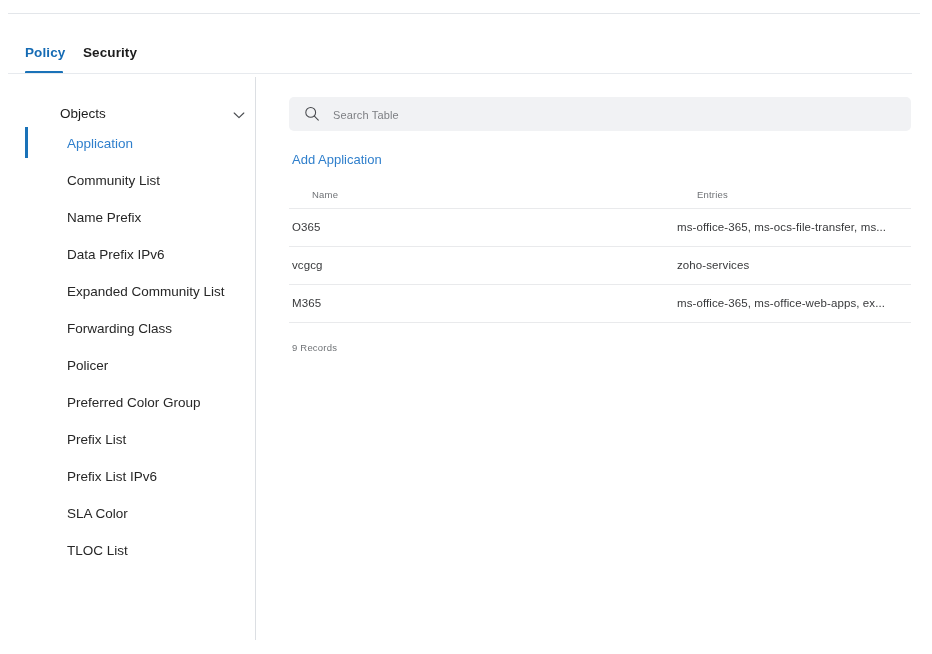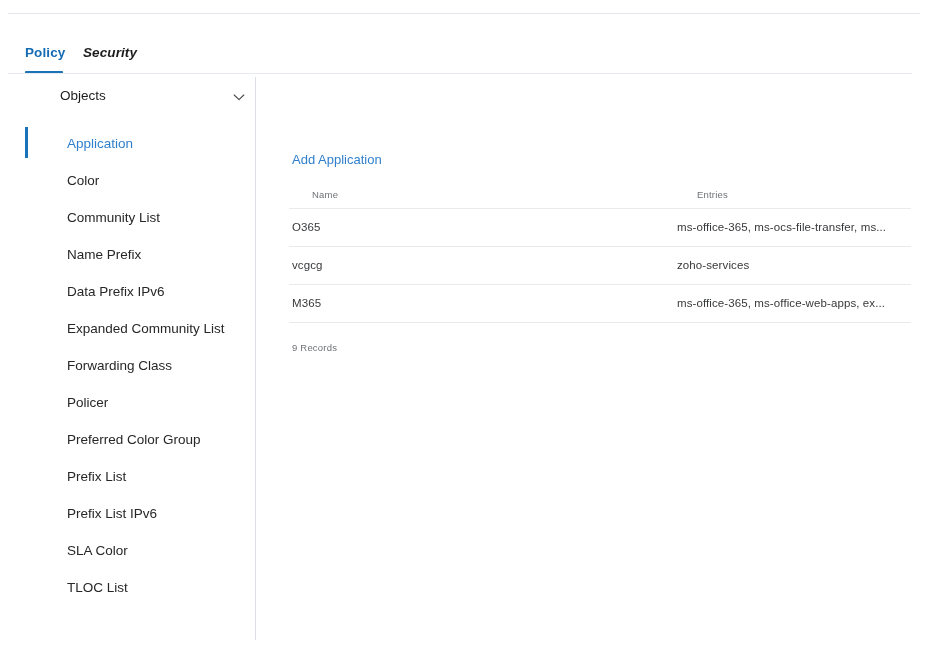--- a/index.html
+++ b/index.html
@@ -46,21 +46,20 @@
   }
   .tab.policy {
     left: 25px;
     color: #156bb4;
     font-weight: 700;
   }
   .tab.security {
     left: 83px;
     color: #1c1c1c;
     font-weight: 700;
-    font-style: italic;
   }
   .tab-underline {
     position: absolute;
     left: 25px;
     top: 27px;
     width: 38px;
     height: 3px;
     background: #1a72b8;
     border-radius: 1px;
   }
@@ -87,21 +86,21 @@
   .sidebar {
     position: absolute;
     left: 0;
     top: 77px;
     width: 255px;
     height: 577px;
   }
   .sidebar-header {
     position: absolute;
     left: 0;
-    top: 9px;
+    top: 27px;
     width: 255px;
     height: 22px;
     cursor: pointer;
   }
   .sidebar-header .label {
     position: absolute;
     left: 60px;
     top: 1px;
     font-size: 13.5px;
     line-height: 18px;
@@ -268,24 +267,20 @@
     </span>
   </div>
 
   <div class="sidebar-list">
     <div class="side-item active">
       <span class="active-bar"></span>
       <span class="txt">Application</span>
     </div>
     <div class="side-item">
 
-      <span class="txt">Color</span>
-    </div>
-    <div class="side-item">
-
       <span class="txt">Community List</span>
     </div>
     <div class="side-item">
 
       <span class="txt">Name Prefix</span>
     </div>
     <div class="side-item">
 
       <span class="txt">Data Prefix IPv6</span>
     </div>
@@ -319,20 +314,29 @@
     </div>
     <div class="side-item">
 
       <span class="txt">TLOC List</span>
     </div>
   </div>
 </div>
 
 <div class="main">
 
+  <div class="search-box">
+    <span class="search-icon">
+      <svg width="18" height="18" viewBox="0 0 18 18" fill="none" xmlns="http://www.w3.org/2000/svg">
+        <circle cx="7.7" cy="7.4" r="4.9" stroke="#46484c" stroke-width="1.05" fill="none"></circle>
+        <path d="M11.4 11.2 L15.3 15.2" stroke="#46484c" stroke-width="1.05" stroke-linecap="round"></path>
+      </svg>
+    </span>
+    <span class="search-ph">Search Table</span>
+  </div>
 
   <div class="add-link">Add Application</div>
 
   <div class="table">
     <div class="t-row head">
       <span class="c col-name">Name</span>
       <span class="c col-entries">Entries</span>
     </div>
     <div class="t-row data">
       <span class="c col-name">O365</span>

